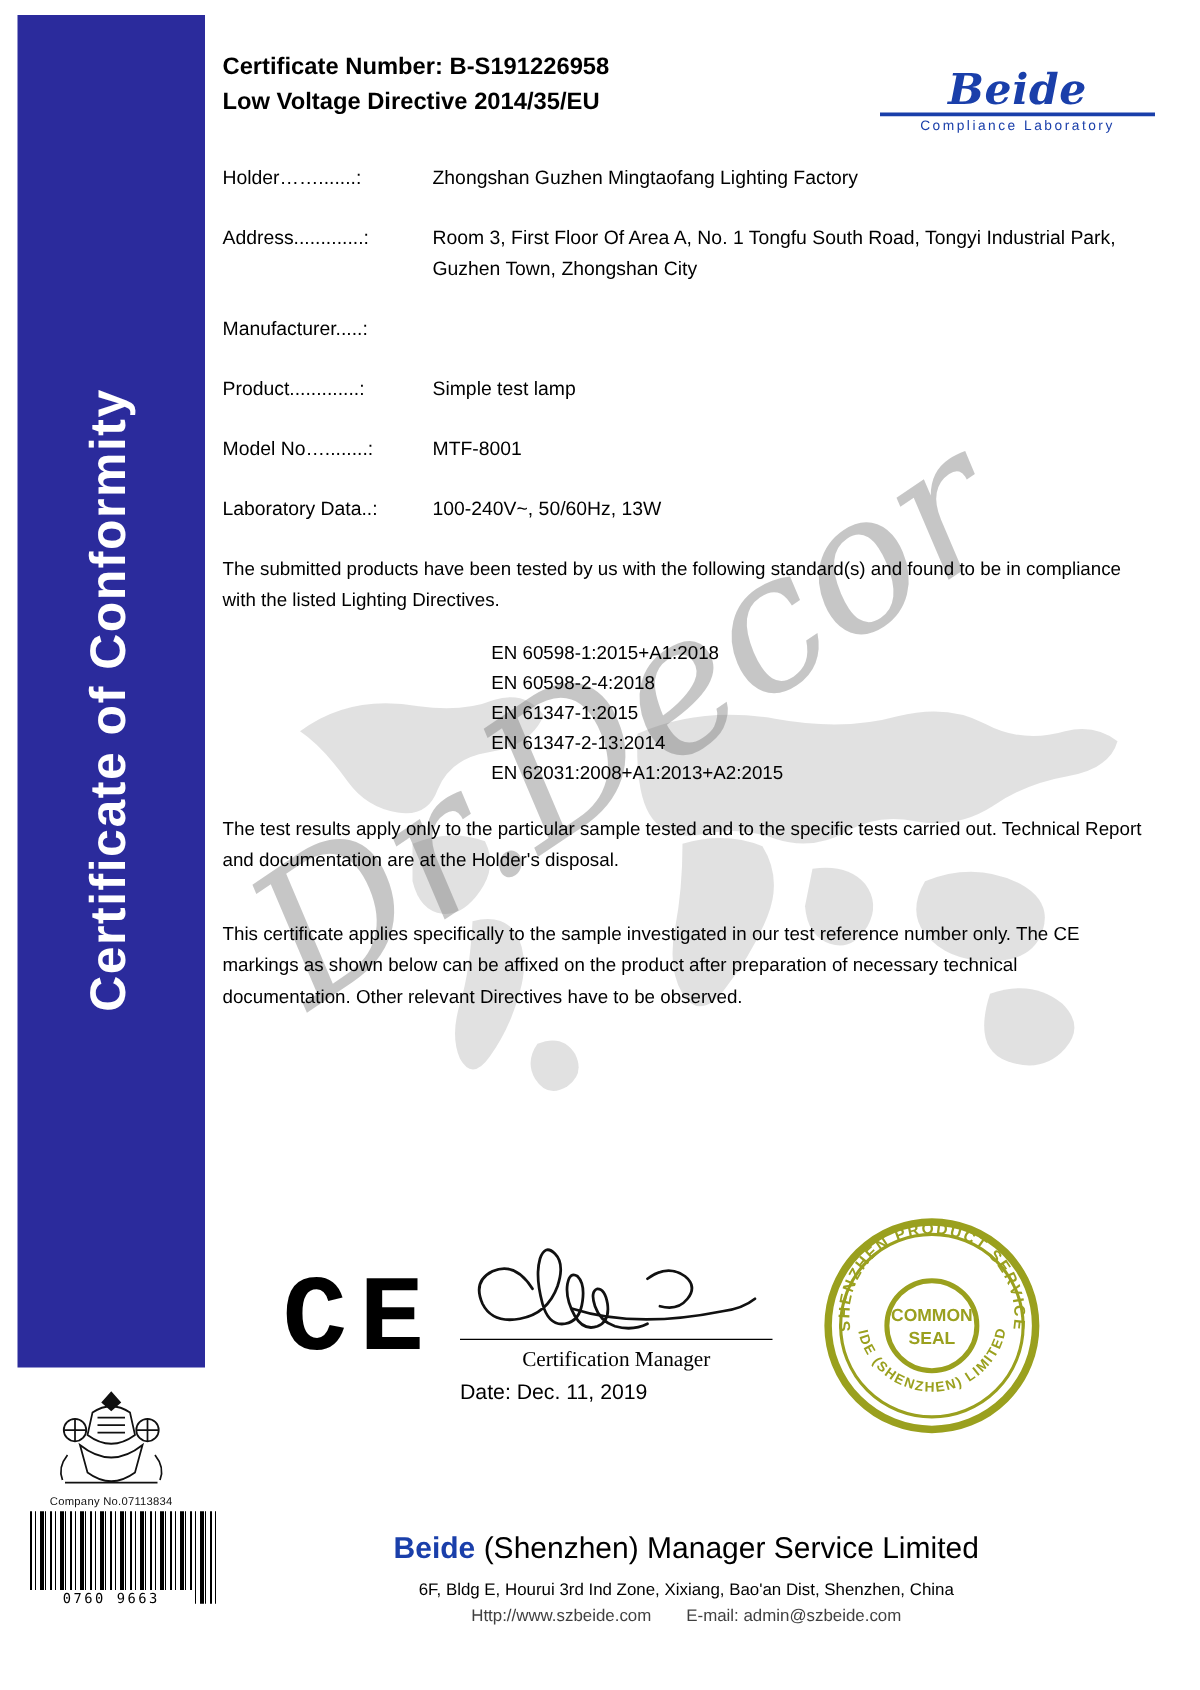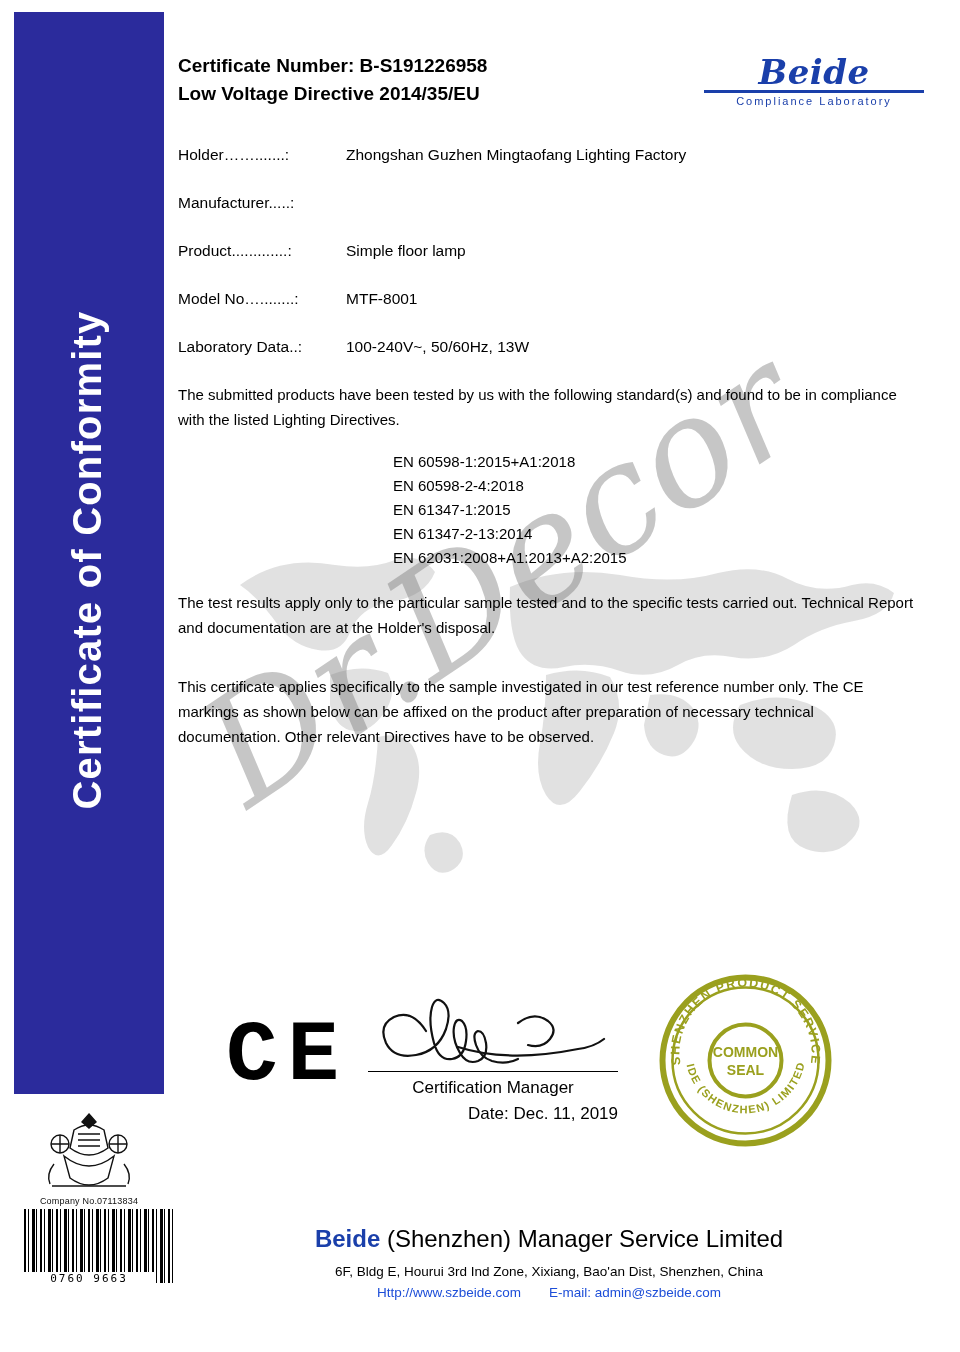--- a/index.html
+++ b/index.html
@@ -108,21 +108,21 @@
     transform: rotate(-34deg);
     white-space: nowrap;
     pointer-events: none;
     font-style: italic;
   }
 
   
   #content {
     position: absolute;
     left: 178px;
-    top: 52px;
+    top: 40px;
     width: 740px;
   }
   .cert-head {
     font-size: 19px;
     font-weight: bold;
     color: #000;
     line-height: 28px;
   }
 
   
@@ -219,27 +219,28 @@
   }
   #sign-title {
     position: absolute;
     left: 190px;
     top: 100px;
     width: 250px;
     text-align: center;
     font-size: 17px;
     color: #000;
     line-height: 26px;
+    font-family: Liberation Serif, serif;
   }
   #sign-date {
     position: absolute;
     left: 190px;
     top: 126px;
     width: 250px;
-    text-align: right;
+    text-align: left;
     font-size: 17px;
     color: #000;
     line-height: 26px;
   }
   #seal {
     position: absolute;
     left: 480px;
     top: -2px;
     width: 175px;
     height: 175px;
@@ -263,21 +264,21 @@
     font-weight: bold;
   }
   #footer-addr {
     font-size: 13.5px;
     color: #000;
     margin-top: 5px;
     line-height: 21px;
   }
   #footer-contact {
     font-size: 13.5px;
-    color: #1d4ed8;
+    color: #404040;
     line-height: 21px;
   }
   #footer-contact .sp { display: inline-block; width: 28px; }
 </style>
 </head>
 <body>
 
 <div id="page">
 
   <div id="side-band">
@@ -330,25 +331,29 @@
   <div id="content">
     <div class="cert-head">Certificate Number: B-S191226958</div>
     <div class="cert-head">Low Voltage Directive 2014/35/EU</div>
 
     <div class="fields">
       <div class="field-row">
         <div class="field-label">Holder…….......:</div>
         <div class="field-value">Zhongshan Guzhen Mingtaofang Lighting Factory</div>
       </div>
       <div class="field-row">
+        <div class="field-label">Address.............:</div>
+        <div class="field-value">Room 3, First Floor Of Area A, No. 1 Tongfu South Road, Tongyi Industrial Park, Guzhen Town, Zhongshan City</div>
+      </div>
+      <div class="field-row">
         <div class="field-label">Manufacturer.....:</div>
       </div>
       <div class="field-row">
         <div class="field-label">Product.............:</div>
-        <div class="field-value">Simple floor lamp</div>
+        <div class="field-value">Simple test lamp</div>
       </div>
       <div class="field-row">
         <div class="field-label">Model No…........:</div>
         <div class="field-value">MTF-8001</div>
       </div>
       <div class="field-row">
         <div class="field-label">Laboratory Data..:</div>
         <div class="field-value">100-240V~, 50/60Hz, 13W</div>
       </div>
     </div>

